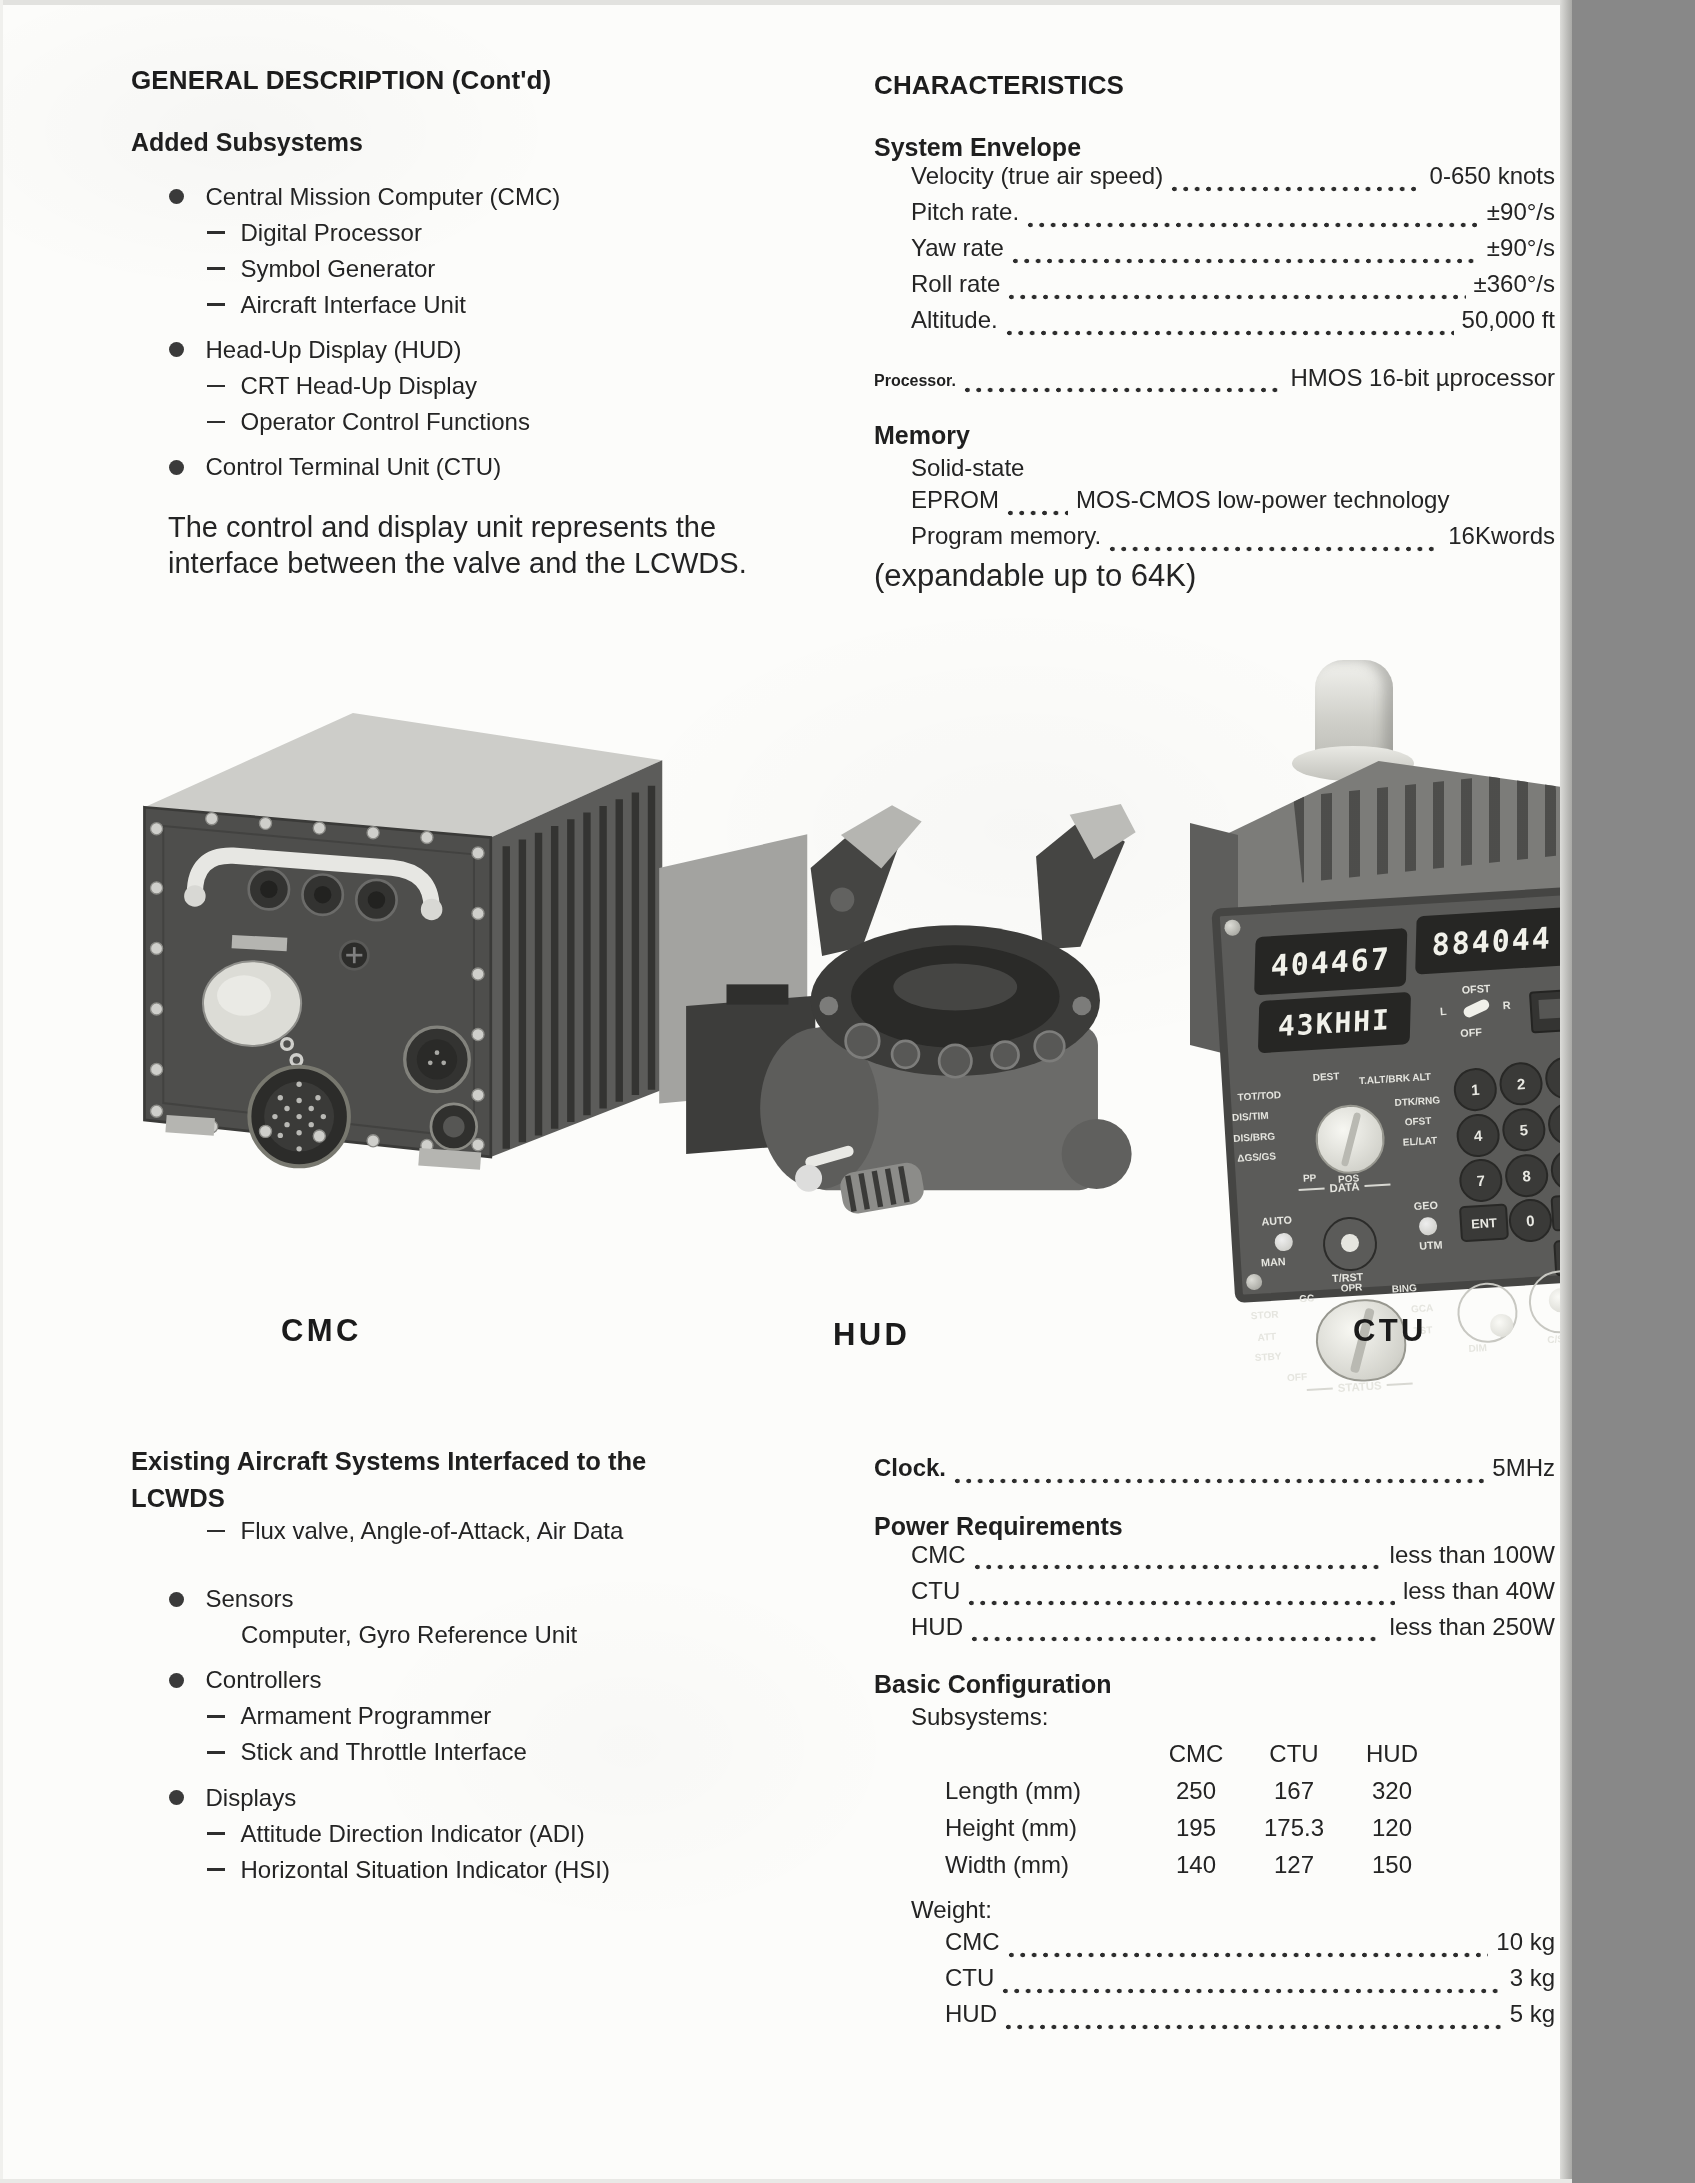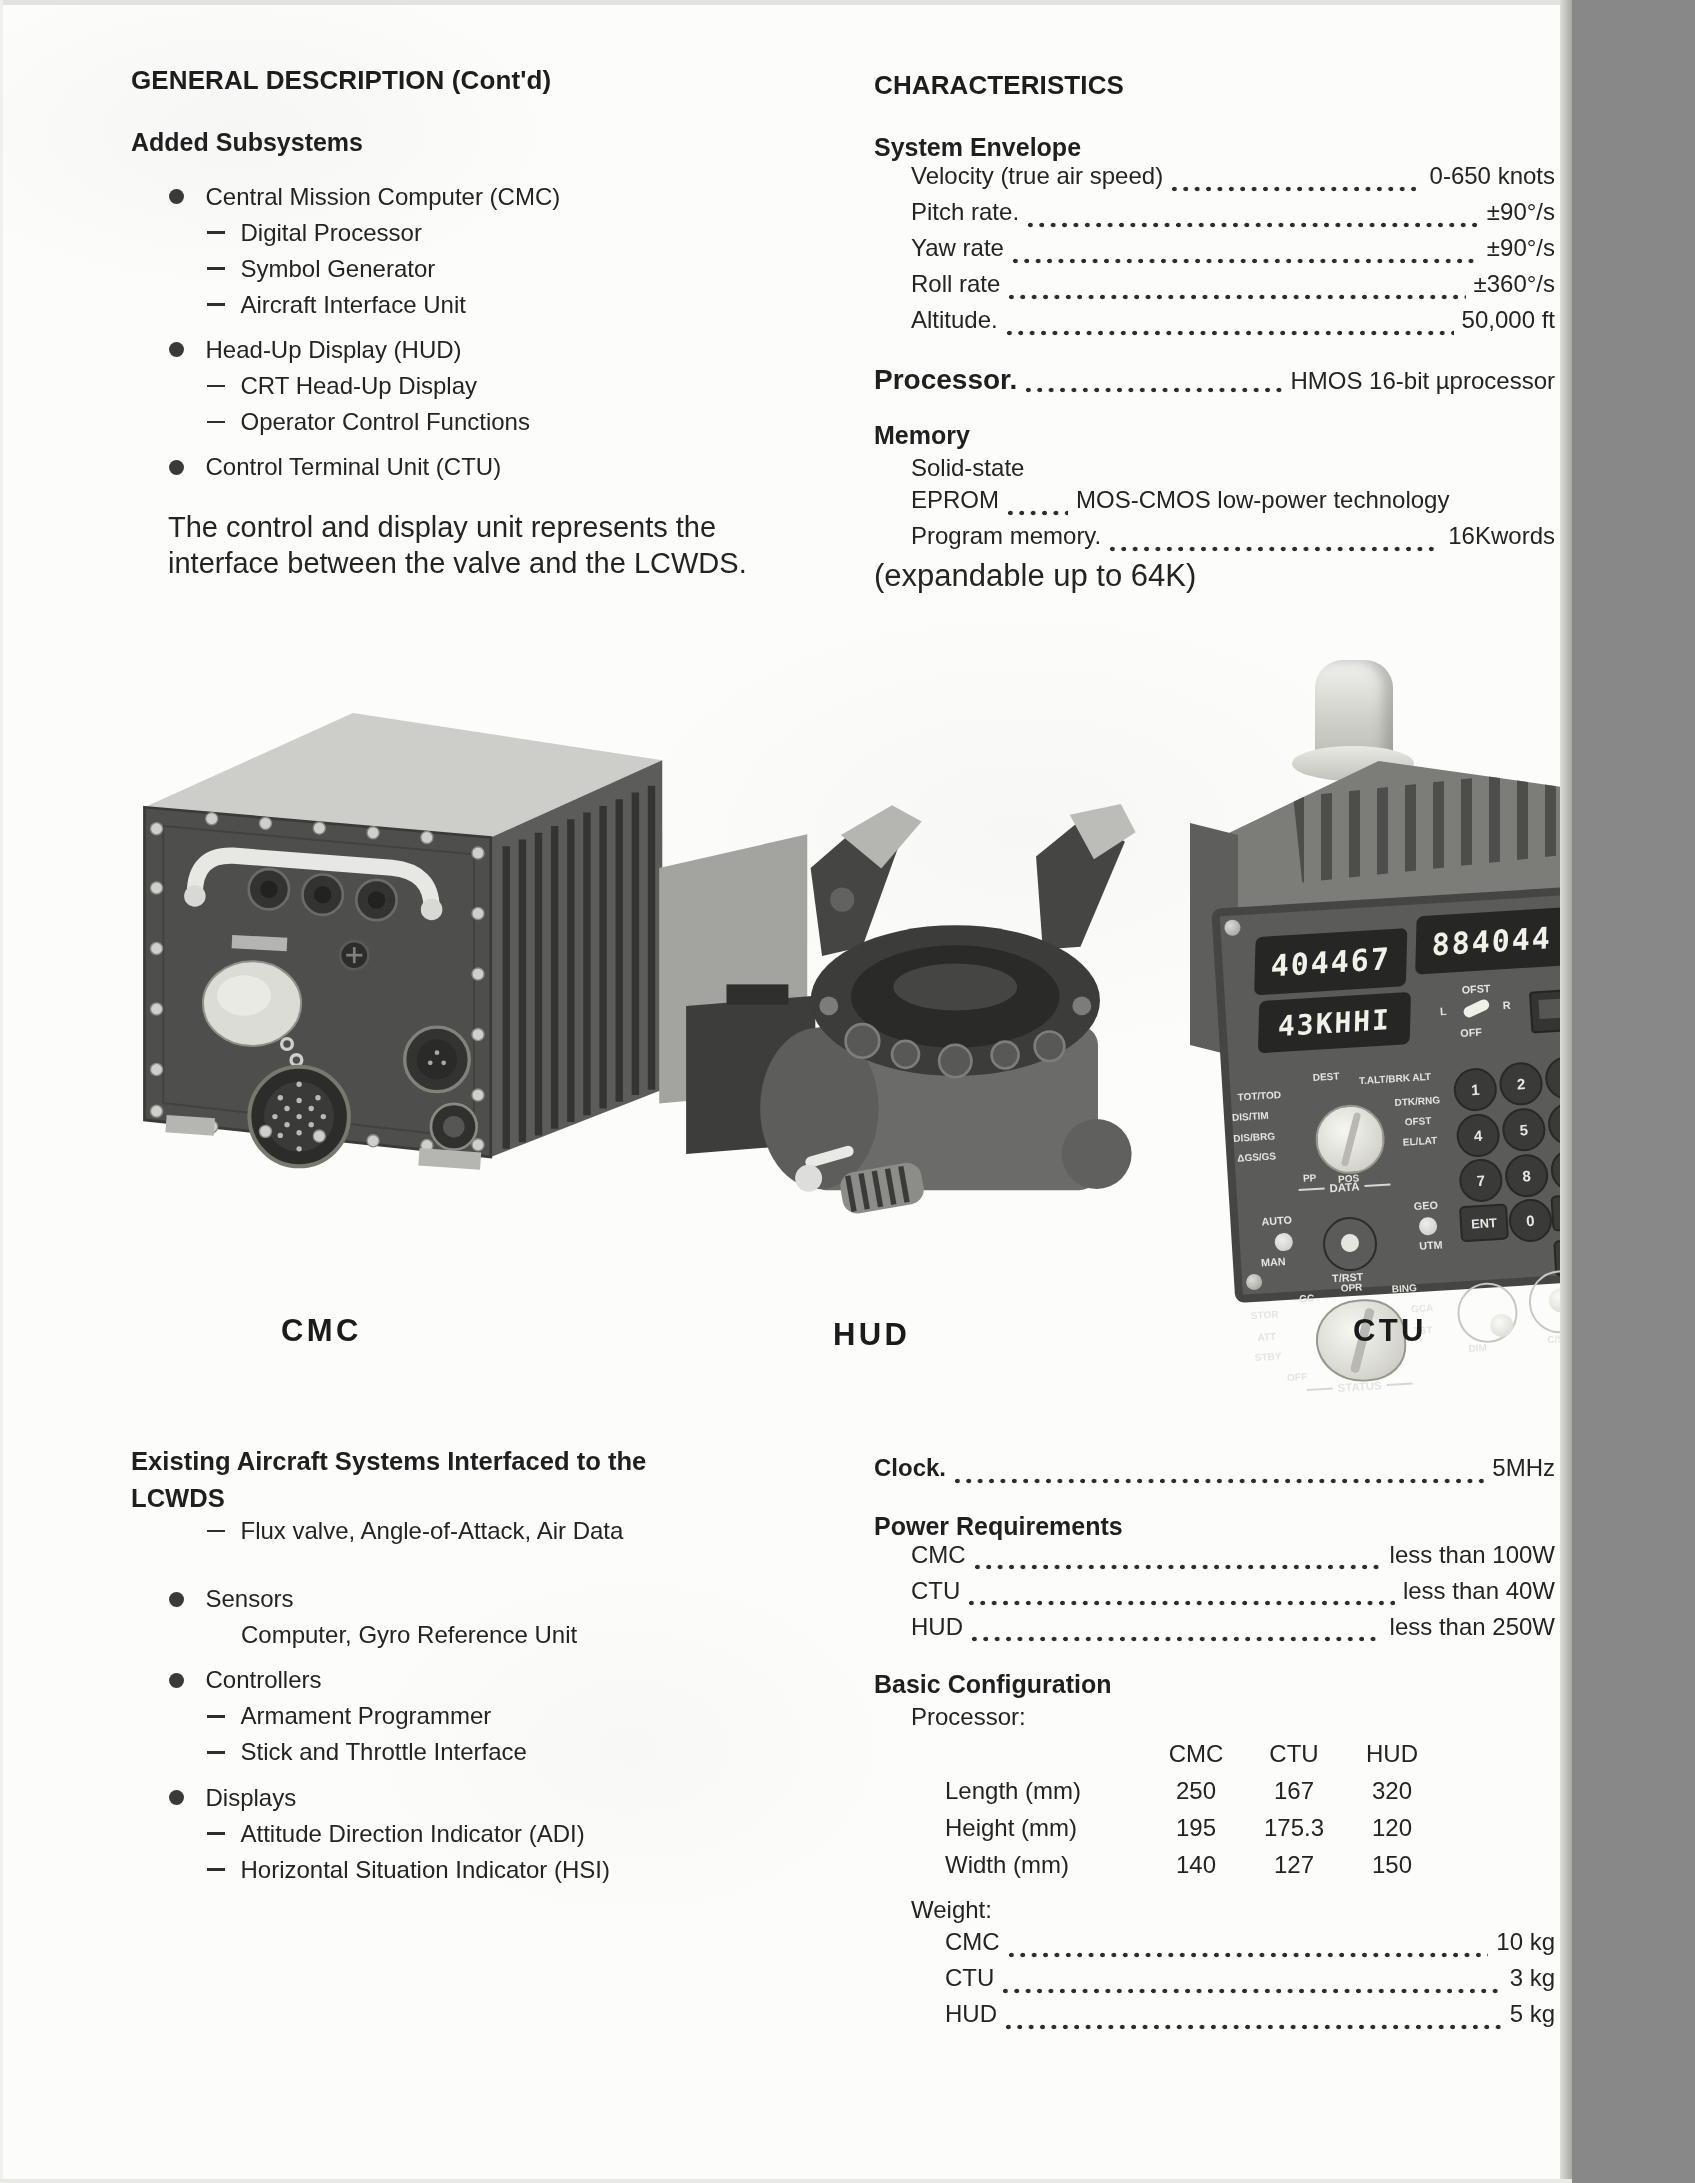--- a/index.html
+++ b/index.html
@@ -172,21 +172,21 @@
       <span class="dots"></span>
       <span class="spec-value">±360°/s</span>
     </div>
     <div class="spec-row ind">
       <span class="spec-label">Altitude.</span>
       <span class="dots"></span>
       <span class="spec-value">50,000 ft</span>
     </div>
 
     <div class="spec-row gap-md">
-      <span class="spec-label h2" style="font-size:28px">Processor.</span>
+      <span class="spec-label h2" style="font-size:16px">Processor.</span>
       <span class="dots"></span>
       <span class="spec-value">HMOS 16-bit µprocessor</span>
     </div>
 
     <div class="h2 gap-md">Memory</div>
     <div class="line" style="padding-left:37px">
       <span>Solid-state</span>
     </div>
     <div class="spec-row ind">
       <span class="spec-label">EPROM</span>
@@ -492,21 +492,21 @@
       <span class="spec-value">less than 40W</span>
     </div>
     <div class="spec-row ind">
       <span class="spec-label">HUD</span>
       <span class="dots"></span>
       <span class="spec-value">less than 250W</span>
     </div>
 
     <div class="h2 gap-md">Basic Configuration</div>
     <div class="line ind" style="padding-left:37px">
-      <span>Processor:</span>
+      <span>Subsystems:</span>
     </div>
 
     <div class="dim-table">
       <div class="cell"></div>
       <div class="cell val">CMC</div>
       <div class="cell val">CTU</div>
       <div class="cell val">HUD</div>
 
       <div class="cell">Length (mm)</div>
       <div class="cell val">250</div>

